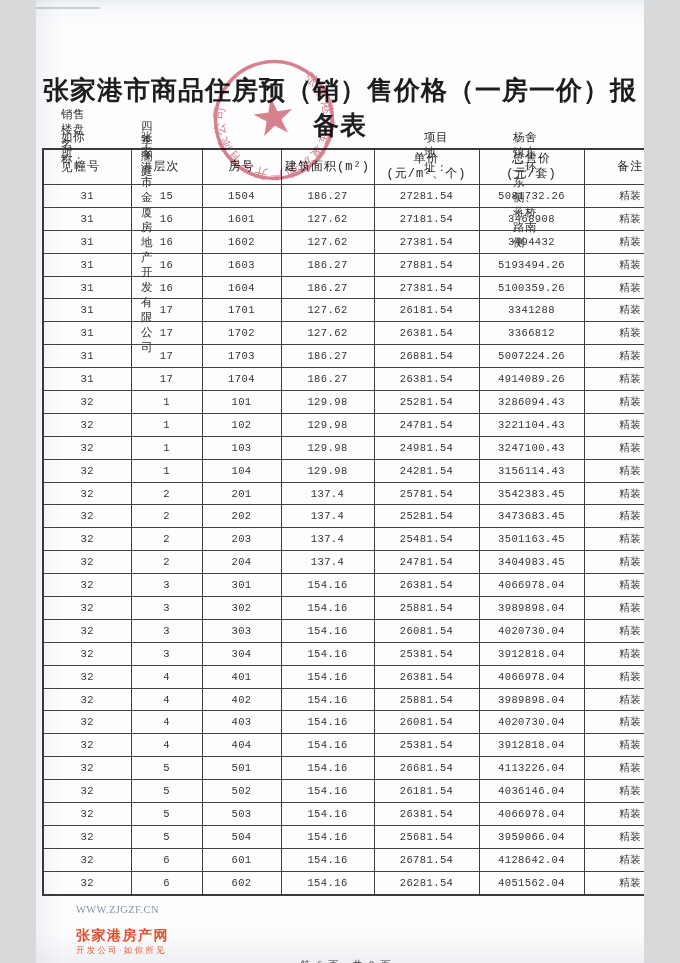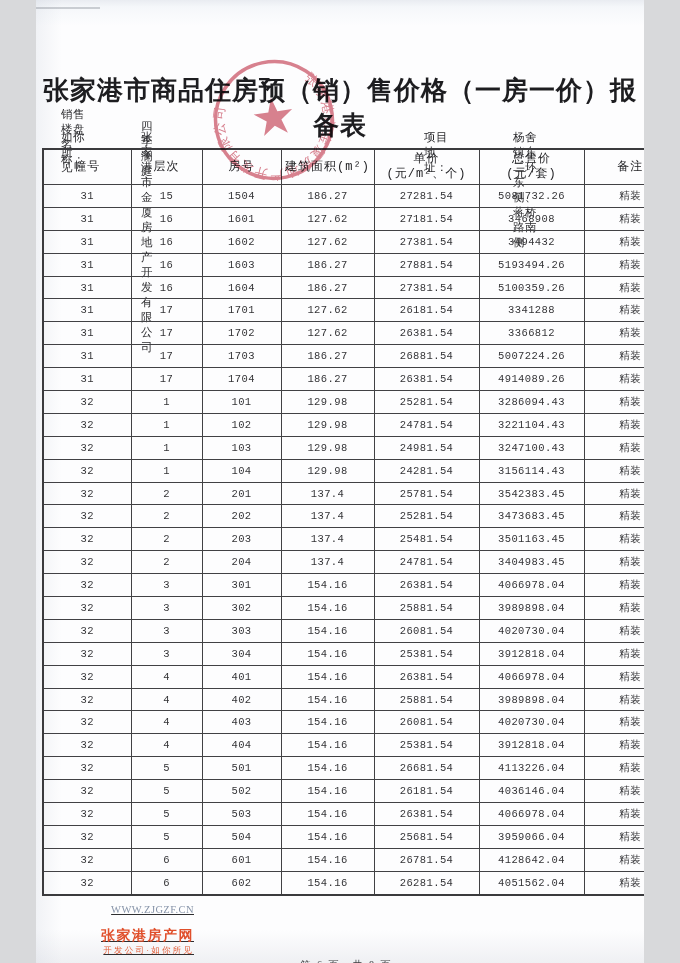--- a/index.html
+++ b/index.html
@@ -45,21 +45,21 @@
   .stamp{
     position:absolute;left:165px;top:47px;width:146px;height:146px;
     color:#c7465a;opacity:.68;mix-blend-mode:multiply;z-index:6;pointer-events:none;
   }
   .stamp svg{width:100%;height:100%;}
 
   .footer-page{
     position:absolute;left:0;right:0;top:958px;text-align:center;
     font-size:10px;letter-spacing:2px;color:#3a3a3d;margin-left:13px;
   }
-  .site-logo{position:absolute;left:40px;top:905px;width:118px;text-align:right;line-height:1;text-decoration:underline;}
+  .site-logo{position:absolute;left:40px;top:905px;width:118px;text-align:left;line-height:1;}
   .site-url{font-size:10.5px;color:#8693a8;letter-spacing:.4px;}
   .site-name{margin-top:12px;font-family:"Liberation Sans","DejaVu Sans",sans-serif;
     font-weight:700;font-size:14px;color:#e04f2b;letter-spacing:1.5px;}
   .site-slogan{margin-top:4px;font-size:8.5px;color:#e25c37;letter-spacing:2.2px;}
 </style>
 </head>
 <body>
 
 <div class="page">
   <div class="scan-line"></div>

